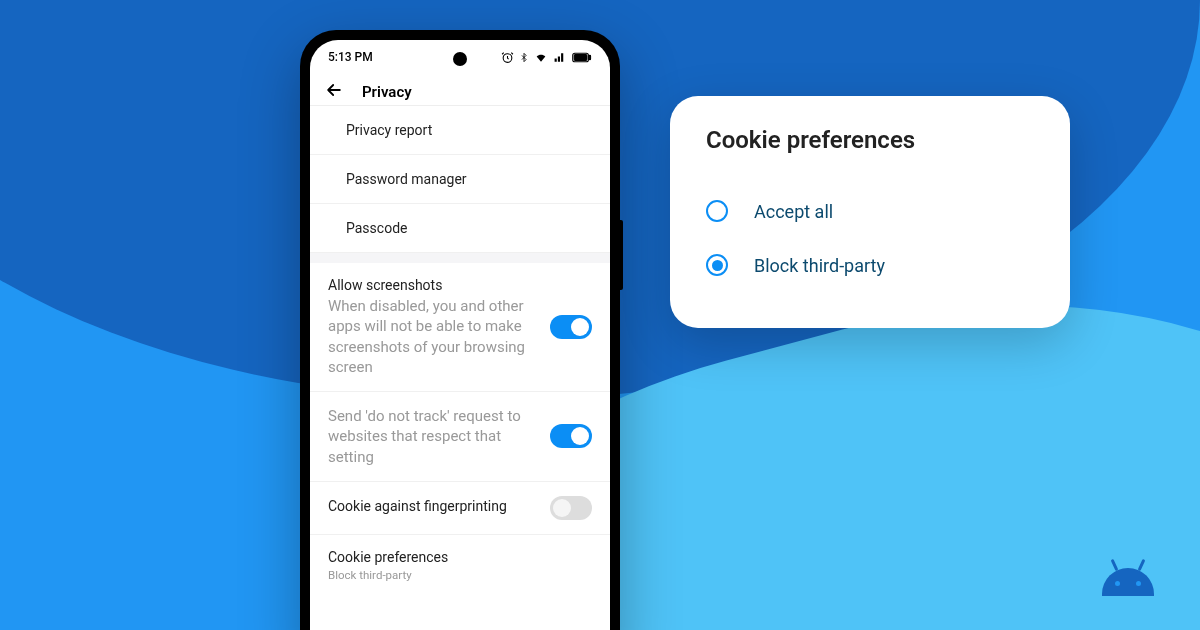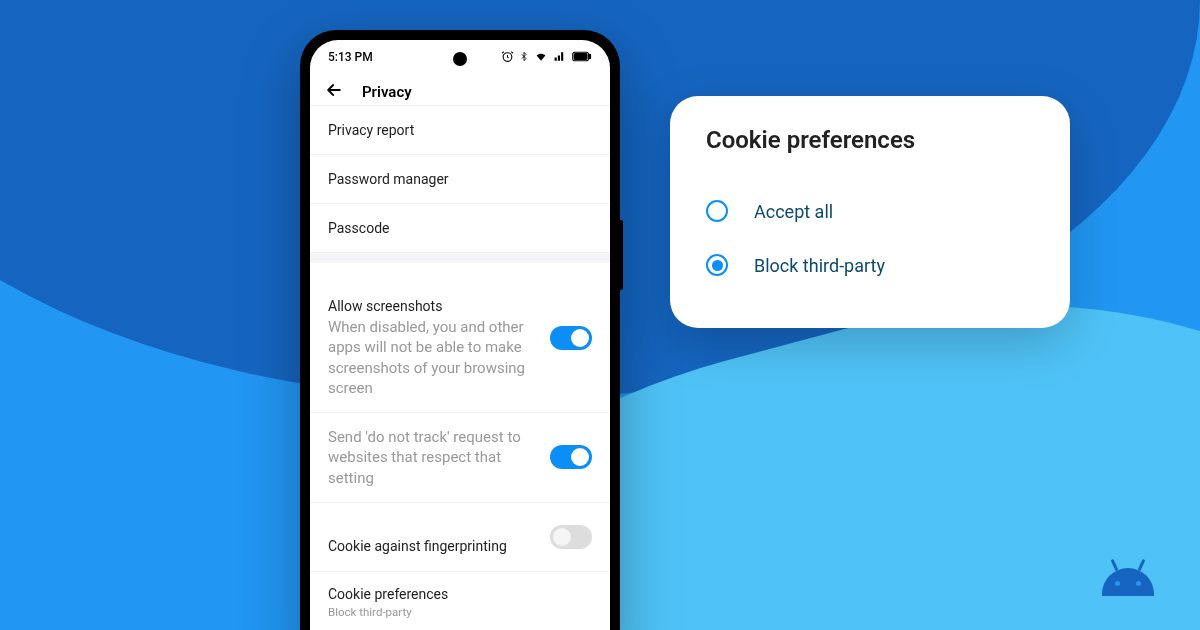--- a/index.html
+++ b/index.html
@@ -65,53 +65,53 @@
   transform: translateX(-50%);
   width: 14px;
   height: 14px;
   background: #000;
   border-radius: 50%;
   z-index: 10;
 }
 .status-bar {
   display: flex;
   justify-content: space-between;
-  align-items: flex-start;
+  align-items: center;
   padding: 10px 18px 6px;
   font-size: 12px;
   font-weight: 500;
   color: #000;
 }
 .status-icons { display: flex; gap: 5px; align-items: center; font-size: 13px; }
 .header {
   display: flex;
   align-items: center;
   padding: 10px 14px 2px;
   gap: 18px;
   border-bottom: 1px solid #eee;
 }
 .back-arrow { font-size: 20px; line-height: 1; cursor: pointer; }
 .header-title { font-size: 15px; font-weight: 600; }
 .list-item {
-  padding: 16px 18px;
+  padding: 16px 36px;
   border-bottom: 1px solid #f0f0f0;
   font-size: 14px;
   color: #222;
 }
 .section-gap { height: 10px; background: #f5f5f7; }
 .toggle-row {
   display: flex;
   align-items: center;
   justify-content: space-between;
   padding: 14px 18px;
   border-bottom: 1px solid #f0f0f0;
   gap: 12px;
 }
 .toggle-text { flex: 1; }
-.toggle-title { font-size: 14px; color: #222; margin-bottom: 3px; margin-top: 21px; }
+.toggle-title { font-size: 14px; color: #222; margin-bottom: 3px; }
 .toggle-desc { font-size: 15px; color: #999; line-height: 1.35; }
 .toggle {
   width: 42px;
   height: 24px;
   border-radius: 12px;
   position: relative;
   flex-shrink: 0;
   cursor: pointer;
 }
 .toggle.on { background: #0b8ef5; }

